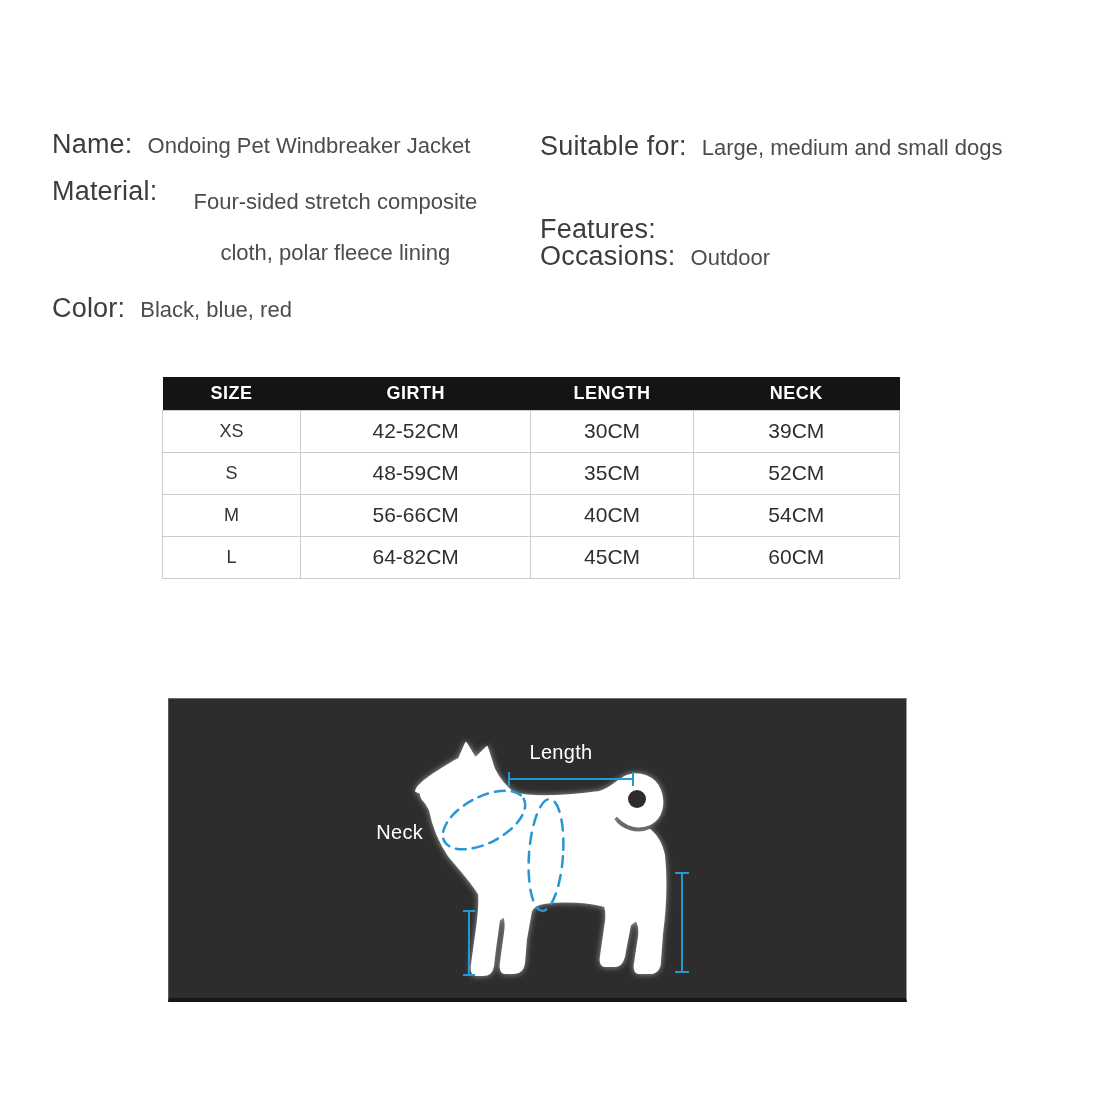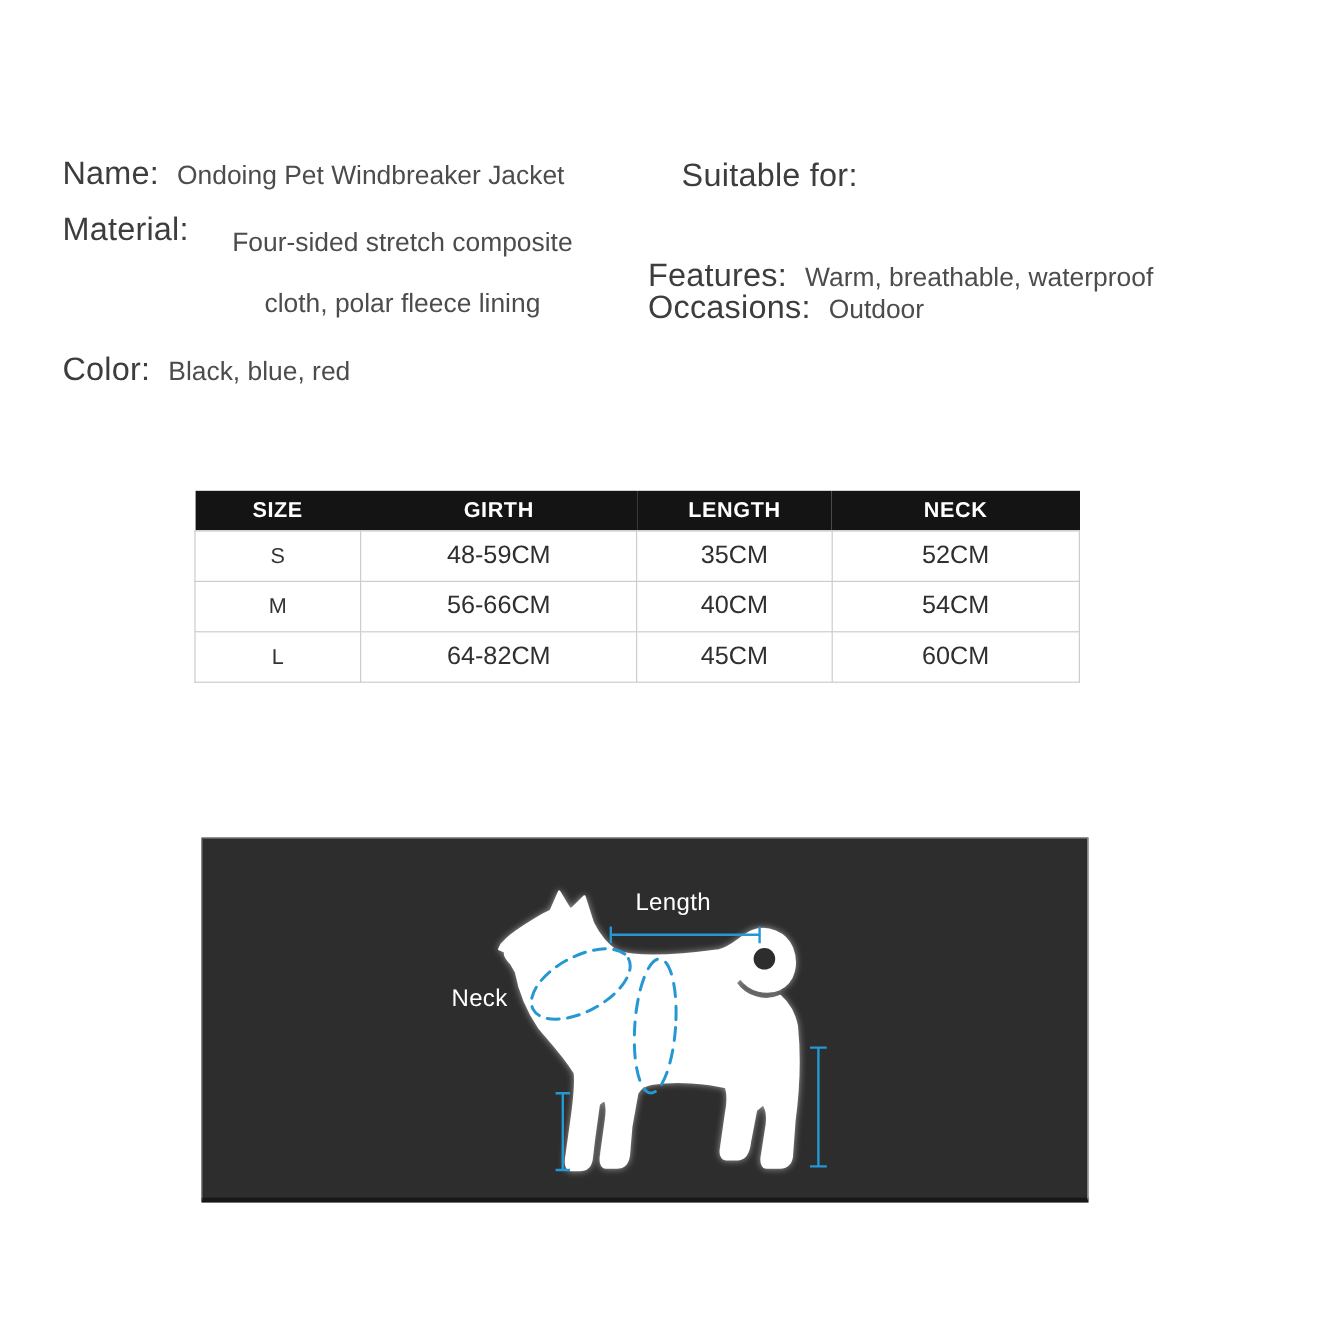--- a/index.html
+++ b/index.html
@@ -38,21 +38,20 @@
   }
 
   
   .size-table {
     position: absolute;
     left: 162px;
     top: 377px;
     width: 738px;
     border-collapse: collapse;
     table-layout: fixed;
-    margin-top: 32px;
   }
   .size-table th {
     background: #141414;
     color: #ffffff;
     font-size: 18px;
     font-weight: bold;
     letter-spacing: 0.5px;
     height: 33px;
     border: none;
   }
@@ -109,27 +108,27 @@
     <div class="info-row" style="left:52px; top:176px; align-items:flex-start;">
       <span class="info-label">Material:</span>
       <span class="info-value wrap2">Four-sided stretch composite cloth, polar fleece lining</span>
     </div>
 
     <div class="info-row" style="left:52px; top:293px;">
       <span class="info-label">Color:</span>
       <span class="info-value">Black, blue, red</span>
     </div>
 
-    <div class="info-row" style="left:568px; top:131px;">
+    <div class="info-row" style="left:540px; top:131px;">
       <span class="info-label">Suitable for:</span>
+      <span class="info-value">Large, medium and small dogs</span>
     </div>
 
     <div class="info-row" style="left:540px; top:186px;margin-top:28px;">
       <span class="info-label">Features:</span>
-      <span class="info-value">Warm, breathable, waterproof</span>
     </div>
 
     <div class="info-row" style="left:540px; top:241px;">
       <span class="info-label">Occasions:</span>
       <span class="info-value">Outdoor</span>
     </div>
   </section>
 
   <table class="size-table">
     <colgroup>
@@ -140,20 +139,26 @@
     </colgroup>
     <thead>
       <tr>
         <th>SIZE</th>
         <th>GIRTH</th>
         <th>LENGTH</th>
         <th>NECK</th>
       </tr>
     </thead>
     <tbody>
+      <tr>
+        <td class="size-col">XS</td>
+        <td>42-52CM</td>
+        <td>30CM</td>
+        <td>39CM</td>
+      </tr>
       <tr>
         <td class="size-col">S</td>
         <td>48-59CM</td>
         <td>35CM</td>
         <td>52CM</td>
       </tr>
       <tr>
         <td class="size-col">M</td>
         <td>56-66CM</td>
         <td>40CM</td>

